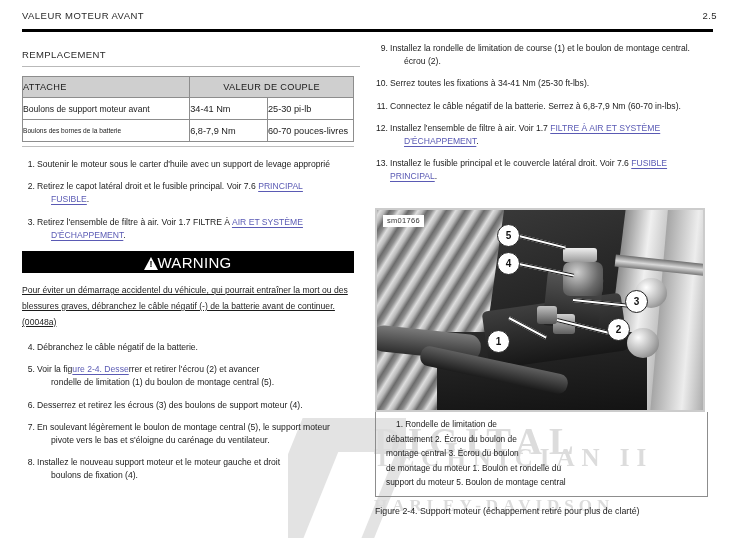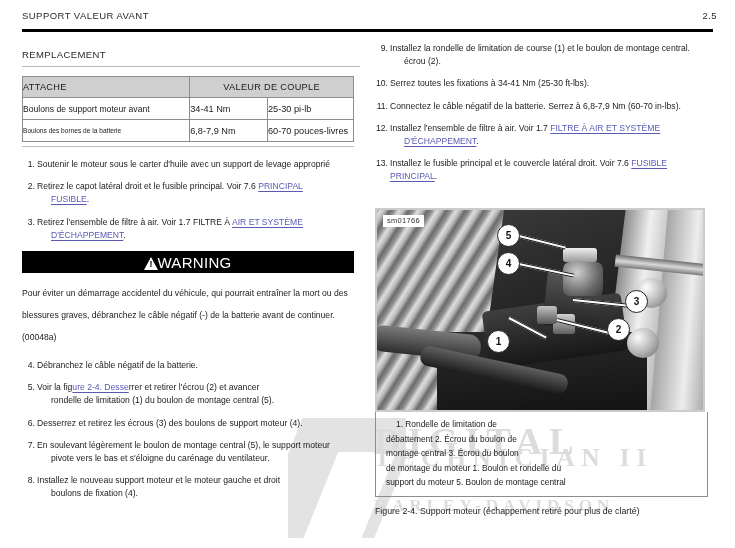--- a/index.html
+++ b/index.html
@@ -217,24 +217,25 @@
     color: #000000;
     line-height: 10px;
   }
   .warning-bar .wtext {
     font-size: 15px;
     font-weight: normal;
     letter-spacing: 0.3px;
   }
   p.warning-body {
     font-size: 8.6px;
-    line-height: 22px;
+    line-height: 16px;
     margin: 0 0 11px 0;
     width: 330px;
     color: #1b1b1b;
+    text-decoration: underline;
   }
 
   
   .figure-box {
     position: absolute;
     left: 375px;
     top: 208px;
     width: 330px;
   }
   .photo {
@@ -392,21 +393,21 @@
 <div id="watermark">
   <div class="wm-swoosh"></div>
   <div class="wm-line wm-l1">DIGITAL</div>
   <div class="wm-line wm-l2">TECHNICIAN II</div>
   <div class="wm-line wm-l3">HARLEY-DAVIDSON</div>
 </div>
 
 <div class="page">
 
   <div id="runhead">
-    <span class="rh-title">SUPPORT VALEUR AVANT</span>
+    <span class="rh-title">VALEUR MOTEUR AVANT</span>
     <span class="rh-page">2.5</span>
   </div>
   <div id="header-rule"></div>
 
   <div class="col col-left">
 
     <div class="section-title">REMPLACEMENT</div>
     <div class="hrule-thin"></div>
 
     <table class="torque">

